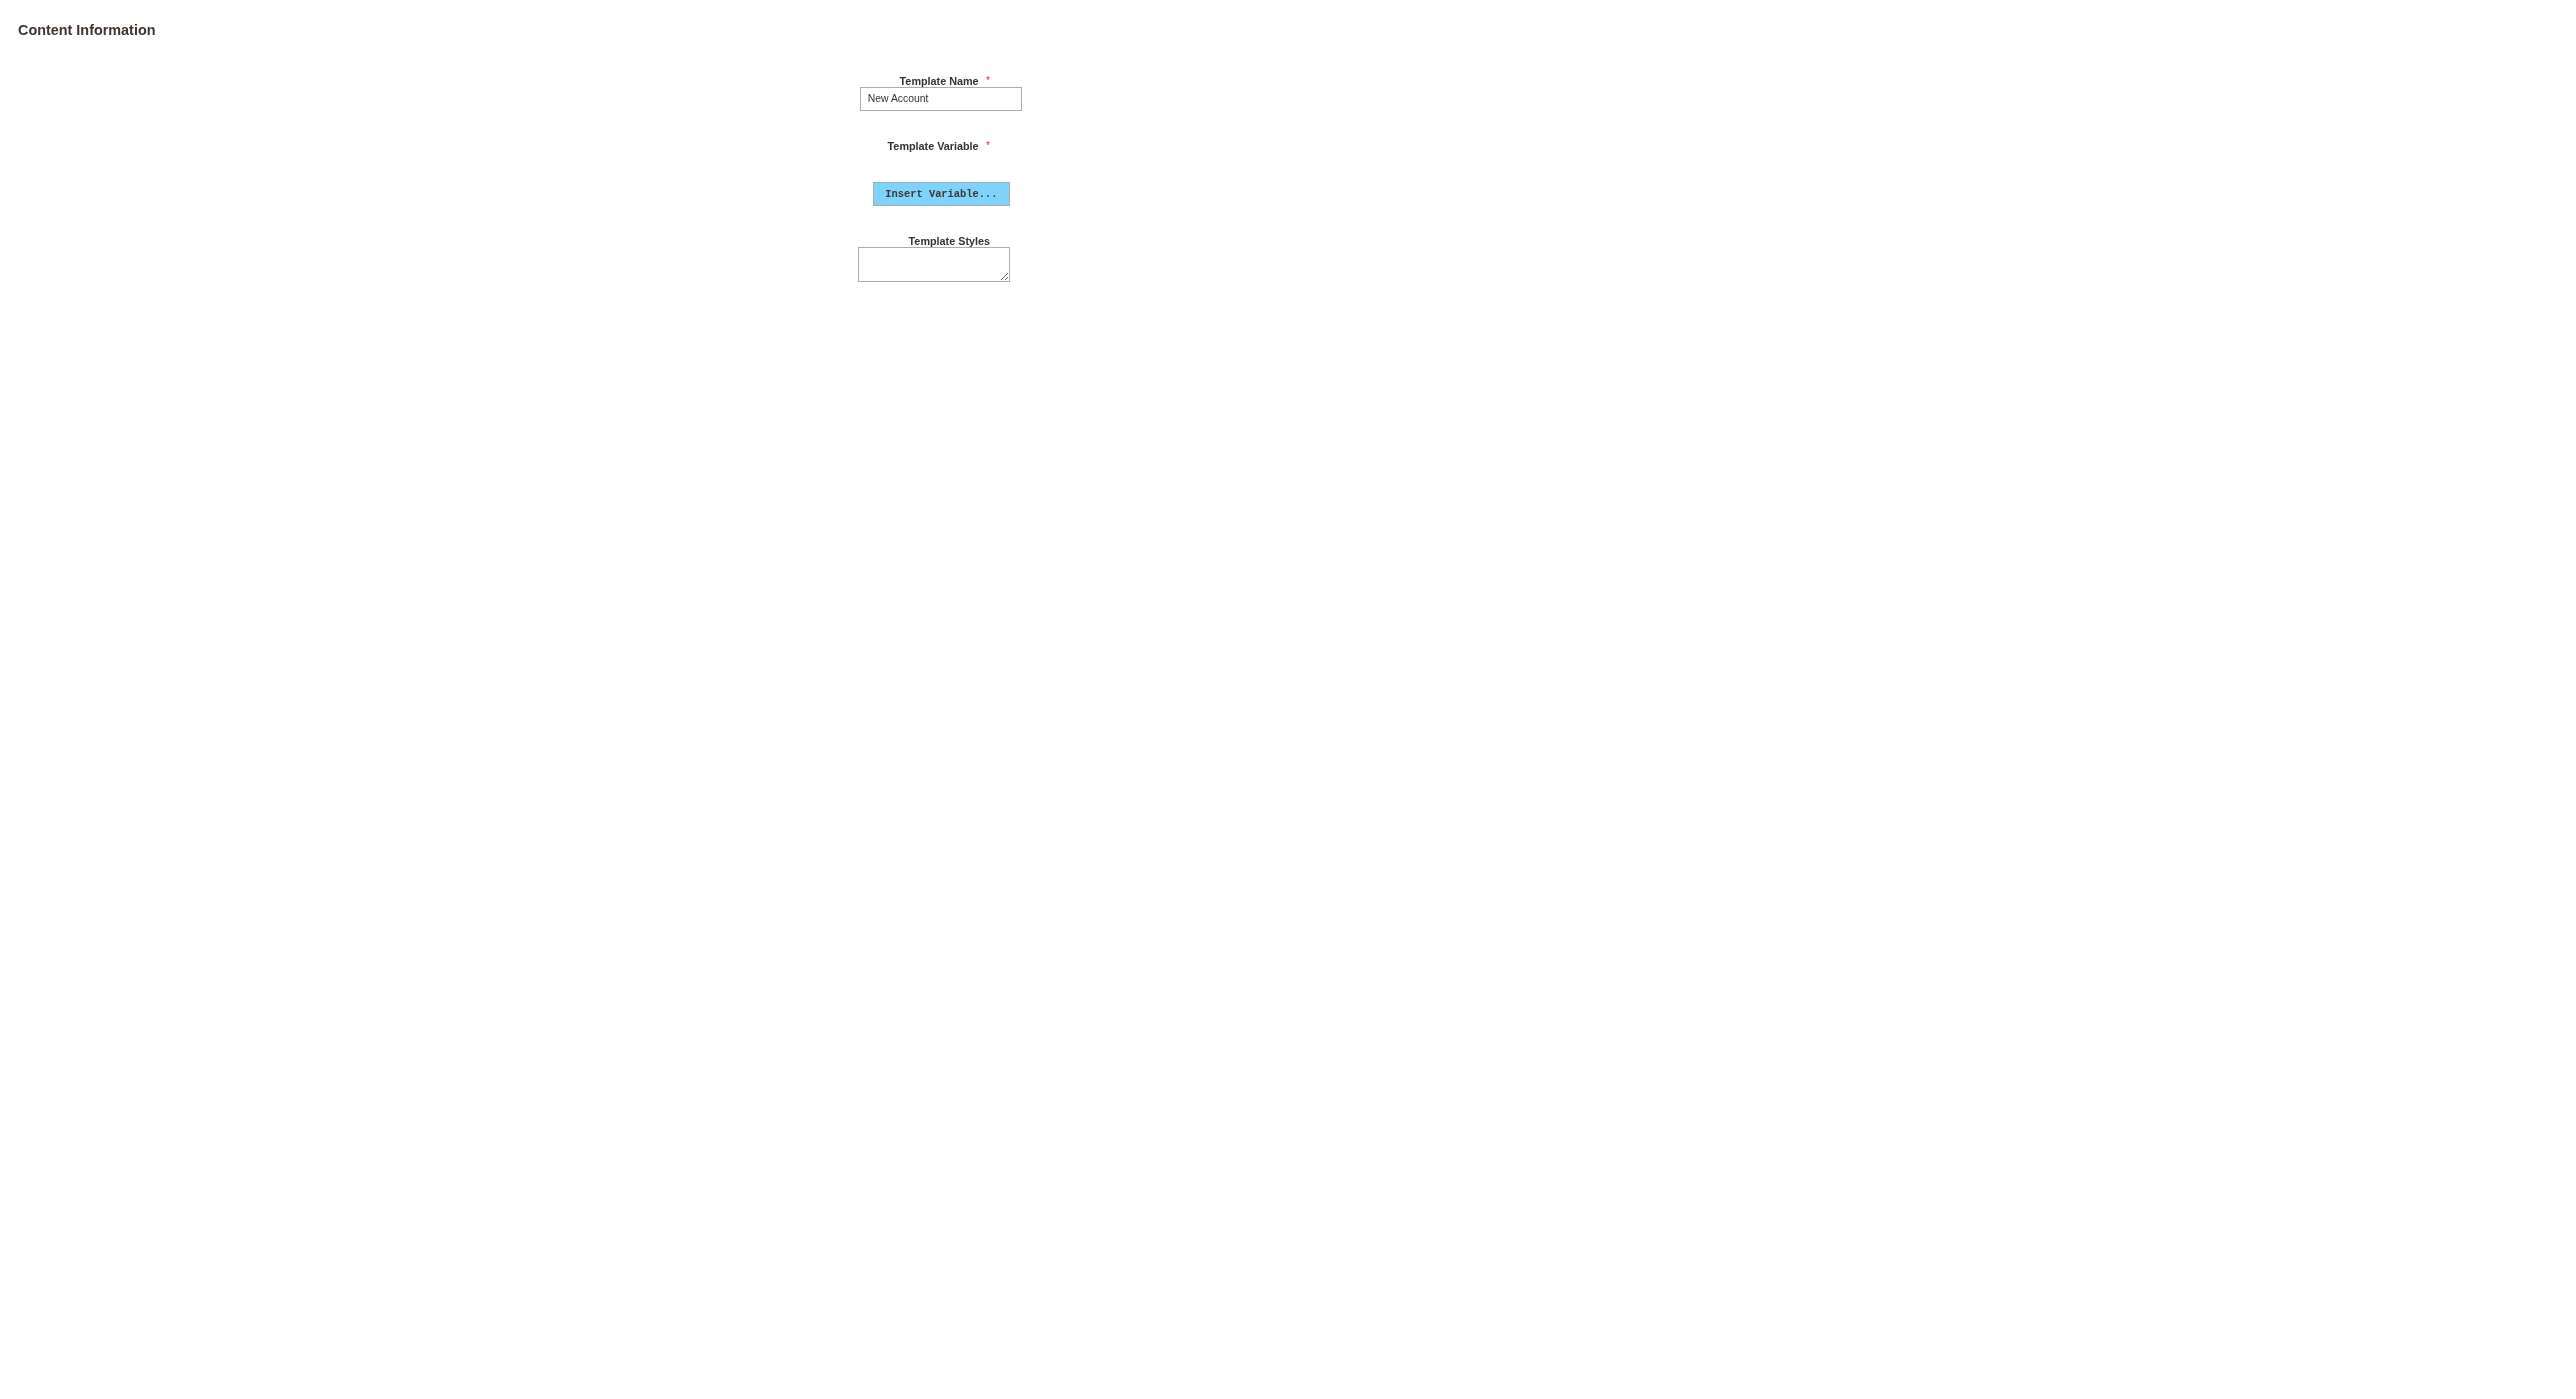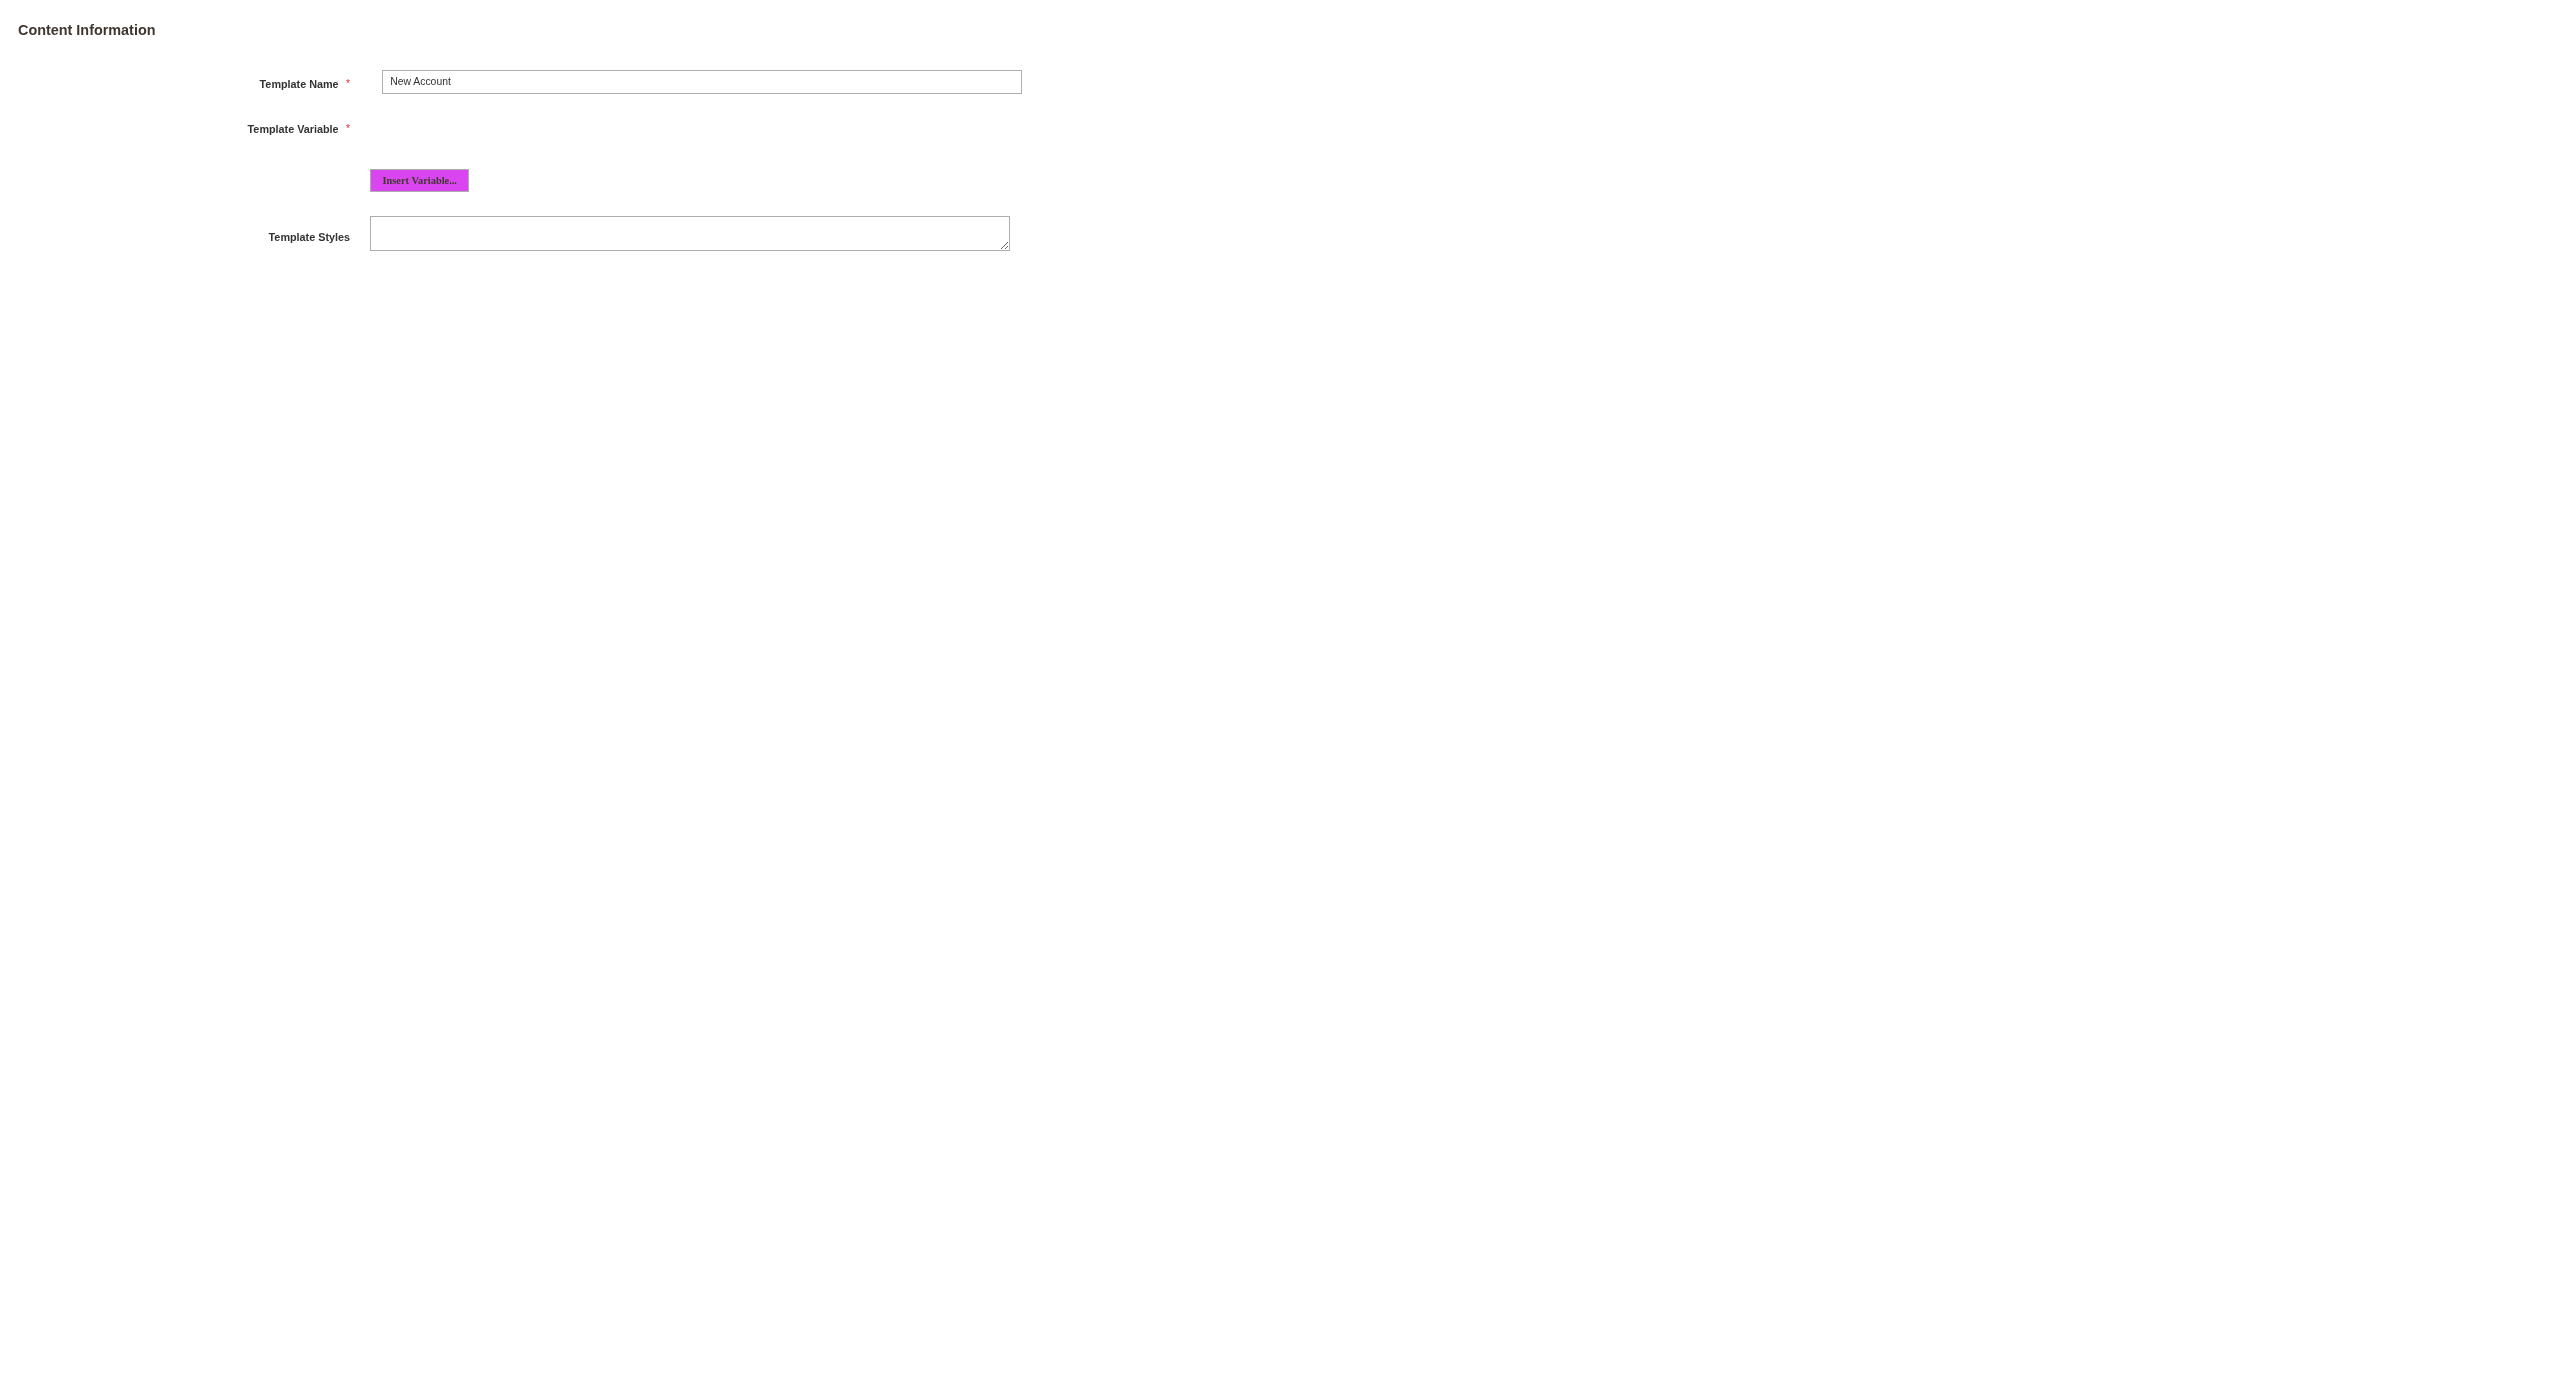--- a/index.html
+++ b/index.html
@@ -17,22 +17,23 @@
       font-size: 14.4px;
       font-weight: 600;
       color: #41362f;
       margin-bottom: 32px;
     }
     .form-container {
       max-width: 992px;
     }
     .form-row {
       display: flex;
-      align-items: center;
+      align-items: flex-end;
       margin-bottom: 24.4px;
+      flex-direction: column;
     }
     .form-label-wrap {
       width: 352px;
       padding-right: 20px;
       text-align: right;
       padding-top: 5px;
       flex-shrink: 0;
     }
     .form-label {
       font-size: 10.8px;
@@ -73,29 +74,28 @@
       resize: both;
     }
     .textarea-content {
       height: 262px;
       border: 0.7px solid #007bdb;
     }
     .textarea-styles {
       height: 35px;
     }
     .btn-secondary {
-      background: #d946ef;
+      background: #7dd3fc;
       border: 0.7px solid #adadad;
       color: #41362f;
       font-size: 10.4px;
       font-weight: 600;
       padding: 5px 11.5px;
       cursor: pointer;
-      font-family: Liberation Serif, serif;
-      margin-top: 9px;
+      font-family: Liberation Mono, monospace;
     }
     .button-row {
       margin-bottom: 24.4px;
     }
   </style>
 </head>
 <body>
 
 <div class="form-container">
   <h2 class="section-title">Content Information</h2>

